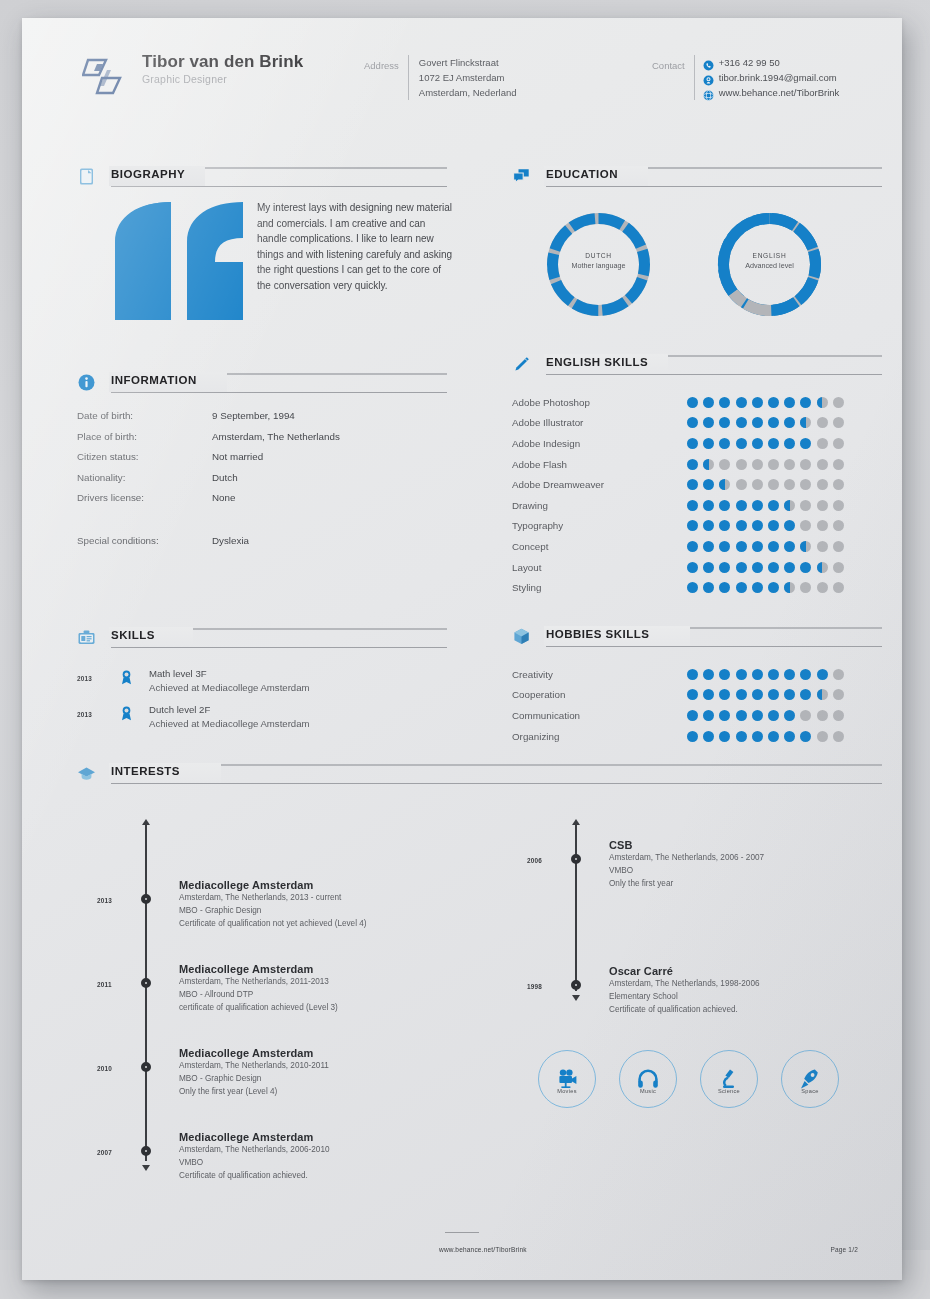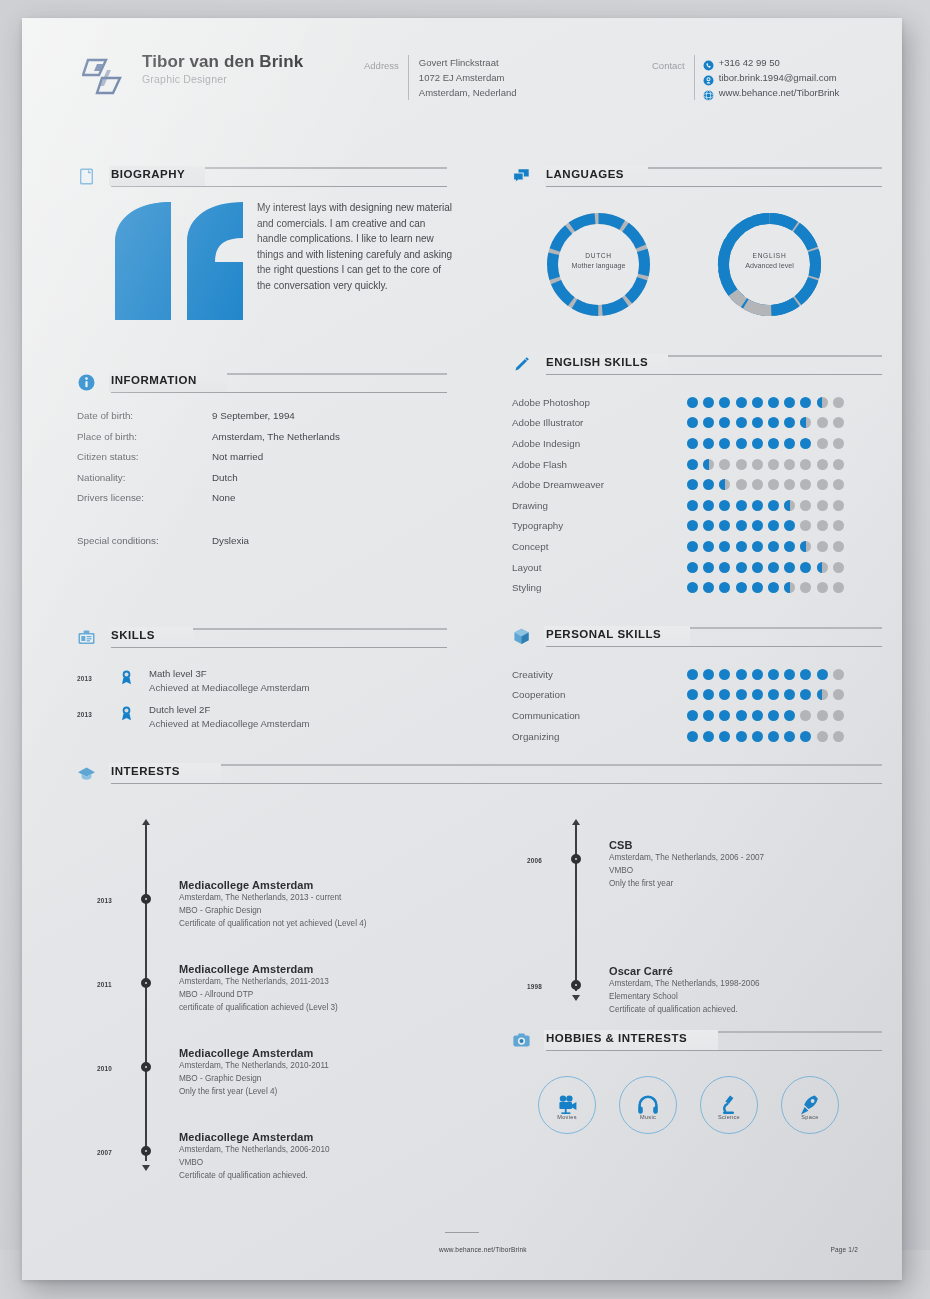--- a/index.html
+++ b/index.html
@@ -352,21 +352,21 @@
        <div class="sec-head">
          <span class="sec-icon">
            <svg viewBox="0 0 19 19" width="19" height="19">
              <path d="M6.5 2.2h10.2v7.2H11l-3.1 2.5V9.4H6.5z" fill="#1580c8"></path>
              <path d="M1.6 6h9.6v7.1H6.4l-3 2.4v-2.4H1.6z" fill="#1580c8" stroke="#e6e7e9" stroke-width="1.1"></path>
            </svg>
          </span>
          <div class="sec-rule-top"></div>
          <div class="sec-rule-bot"></div>
          <div class="sec-title-mask" style="width:104px"></div>
-         <div class="sec-title">LANGUAGES</div>
+         <div class="sec-title">EDUCATION</div>
        </div>
        <div class="lang-body">
 
          <div class="lang-item">
            <svg viewBox="0 0 113 113" width="113" height="113">
              <g fill="none" stroke-width="11" stroke-linecap="butt">
                <circle cx="56.5" cy="56.5" r="46" stroke="#b3b5b9" stroke-dasharray="24.9 4"></circle>
                <circle cx="56.5" cy="56.5" r="46" stroke="#1580c8" stroke-dasharray="24.9 4" stroke-dashoffset="0" transform="rotate(-90 56.5 56.5)"></circle>
              </g>
            </svg>
@@ -567,21 +567,21 @@
          <span class="sec-icon">
            <svg viewBox="0 0 19 19" width="19" height="19">
              <path d="M9.5 1.8 L16.6 5.6 L16.6 13.2 L9.5 17 L2.4 13.2 L2.4 5.6 Z" fill="#5fa6d4"></path>
              <path d="M9.5 1.8 L16.6 5.6 L9.5 9.4 L2.4 5.6 Z" fill="#8dc3e0"></path>
              <path d="M9.5 9.4 L16.6 5.6 L16.6 13.2 L9.5 17 Z" fill="#2f7fb5"></path>
            </svg>
          </span>
          <div class="sec-rule-top"></div>
          <div class="sec-rule-bot"></div>
          <div class="sec-title-mask" style="width:146px"></div>
-         <div class="sec-title">PERSONAL SKILLS</div>
+         <div class="sec-title">HOBBIES SKILLS</div>
        </div>
        <div class="skill-body" id="personal-skills-list">
               <div class="skill-row">
                 <div class="skill-name">Creativity</div>
                 <div class="dots">
                   <span class="dot full"></span>
                   <span class="dot full"></span>
                   <span class="dot full"></span>
                   <span class="dot full"></span>
                   <span class="dot full"></span>
@@ -744,34 +744,20 @@
                     <div class="edu-line">Elementary School</div>
                     <div class="edu-line">Certificate of qualification achieved.</div>
                   </div>
                 </div>
               </div>
        </div>
      </div>
    </div>
 
    <div class="hob-wrap">
-     <div class="sec-head">
-       <span class="sec-icon">
-         <svg viewBox="0 0 19 19" width="19" height="19">
-           <rect x="1.4" y="4.6" width="16.2" height="11" rx="2" fill="#5fa6d4"></rect>
-           <rect x="6.2" y="2.6" width="6.6" height="2.8" rx="1" fill="#5fa6d4"></rect>
-           <circle cx="9.5" cy="10.1" r="3.6" fill="#e8eef2"></circle>
-           <circle cx="9.5" cy="10.1" r="2" fill="#2f7fb5"></circle>
-         </svg>
-       </span>
-       <div class="sec-rule-top"></div>
-       <div class="sec-rule-bot"></div>
-       <div class="sec-title-mask" style="width:174px"></div>
-       <div class="sec-title">HOBBIES &amp; INTERESTS</div>
-     </div>
      <div class="hob-body">
 
        <div class="hob-item">
          <span class="hob-ico">
            <svg viewBox="0 0 24 24" width="24" height="24">
              <circle cx="8" cy="5.6" r="3.2" fill="#1580c8"></circle>
              <circle cx="14.4" cy="5.6" r="3.2" fill="#1580c8"></circle>
              <rect x="4.4" y="9" width="12.6" height="7" rx="1" fill="#1580c8"></rect>
              <path d="M17 11.4 L21.4 9 v8 L17 14.6 Z" fill="#1580c8"></path>
              <rect x="9.8" y="16" width="1.8" height="4" fill="#1580c8"></rect>

